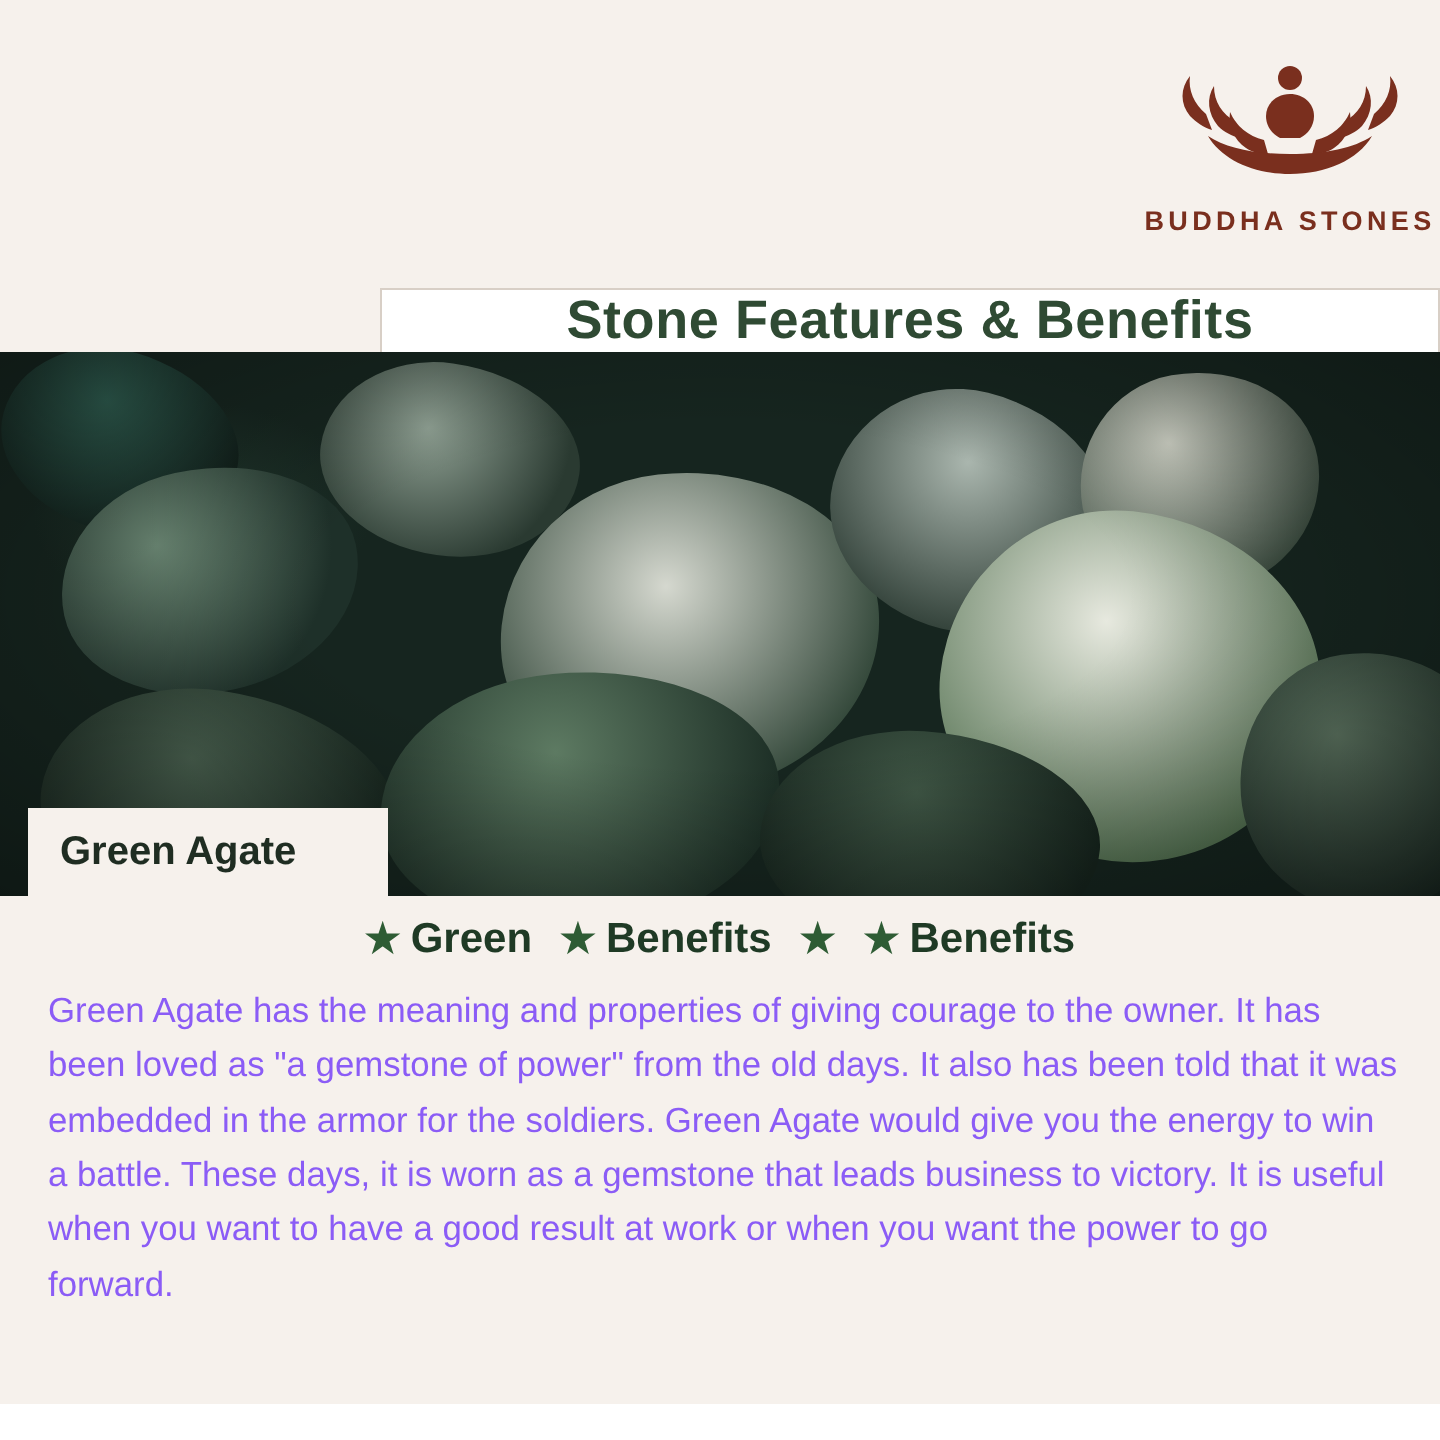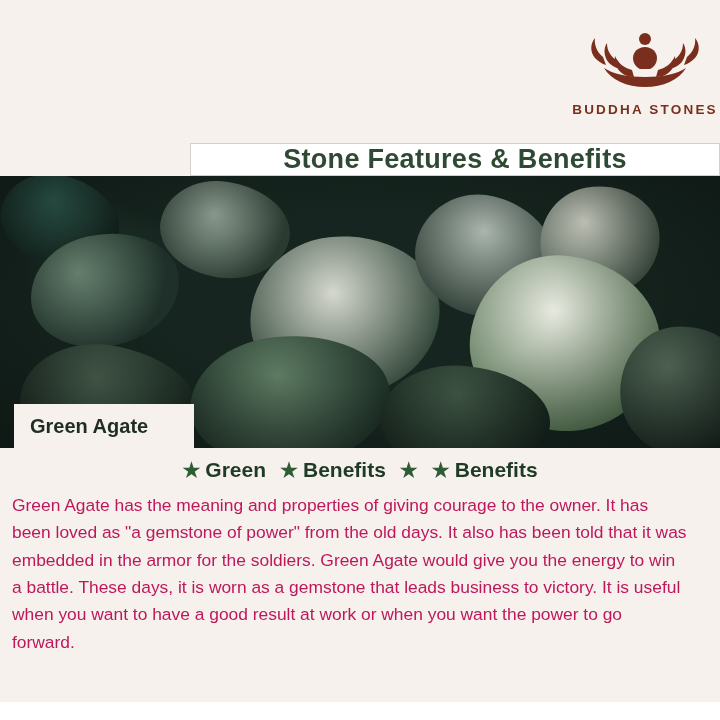--- a/index.html
+++ b/index.html
@@ -179,25 +179,25 @@
     gap: 5px;
     font-size: 21px;
     font-weight: 700;
     color: #1f3a25;
   }
   .benefit .star { color: #2e5c34; font-size: 20px; line-height: 1; }
 
   
   .body-text {
     position: absolute;
-    left: 12px; top: 492px;
+    left: 24px; top: 492px;
     width: 676px;
     font-size: 17.4px;
     line-height: 1.57;
-    color: #be185d;
+    color: #8b5cf6;
     text-align: left;
   }
 </style>
 </head>
 <body>
 
 <div class="page">
 
   <div class="frame-top-left"></div>
   <div class="frame-top-right"></div>

